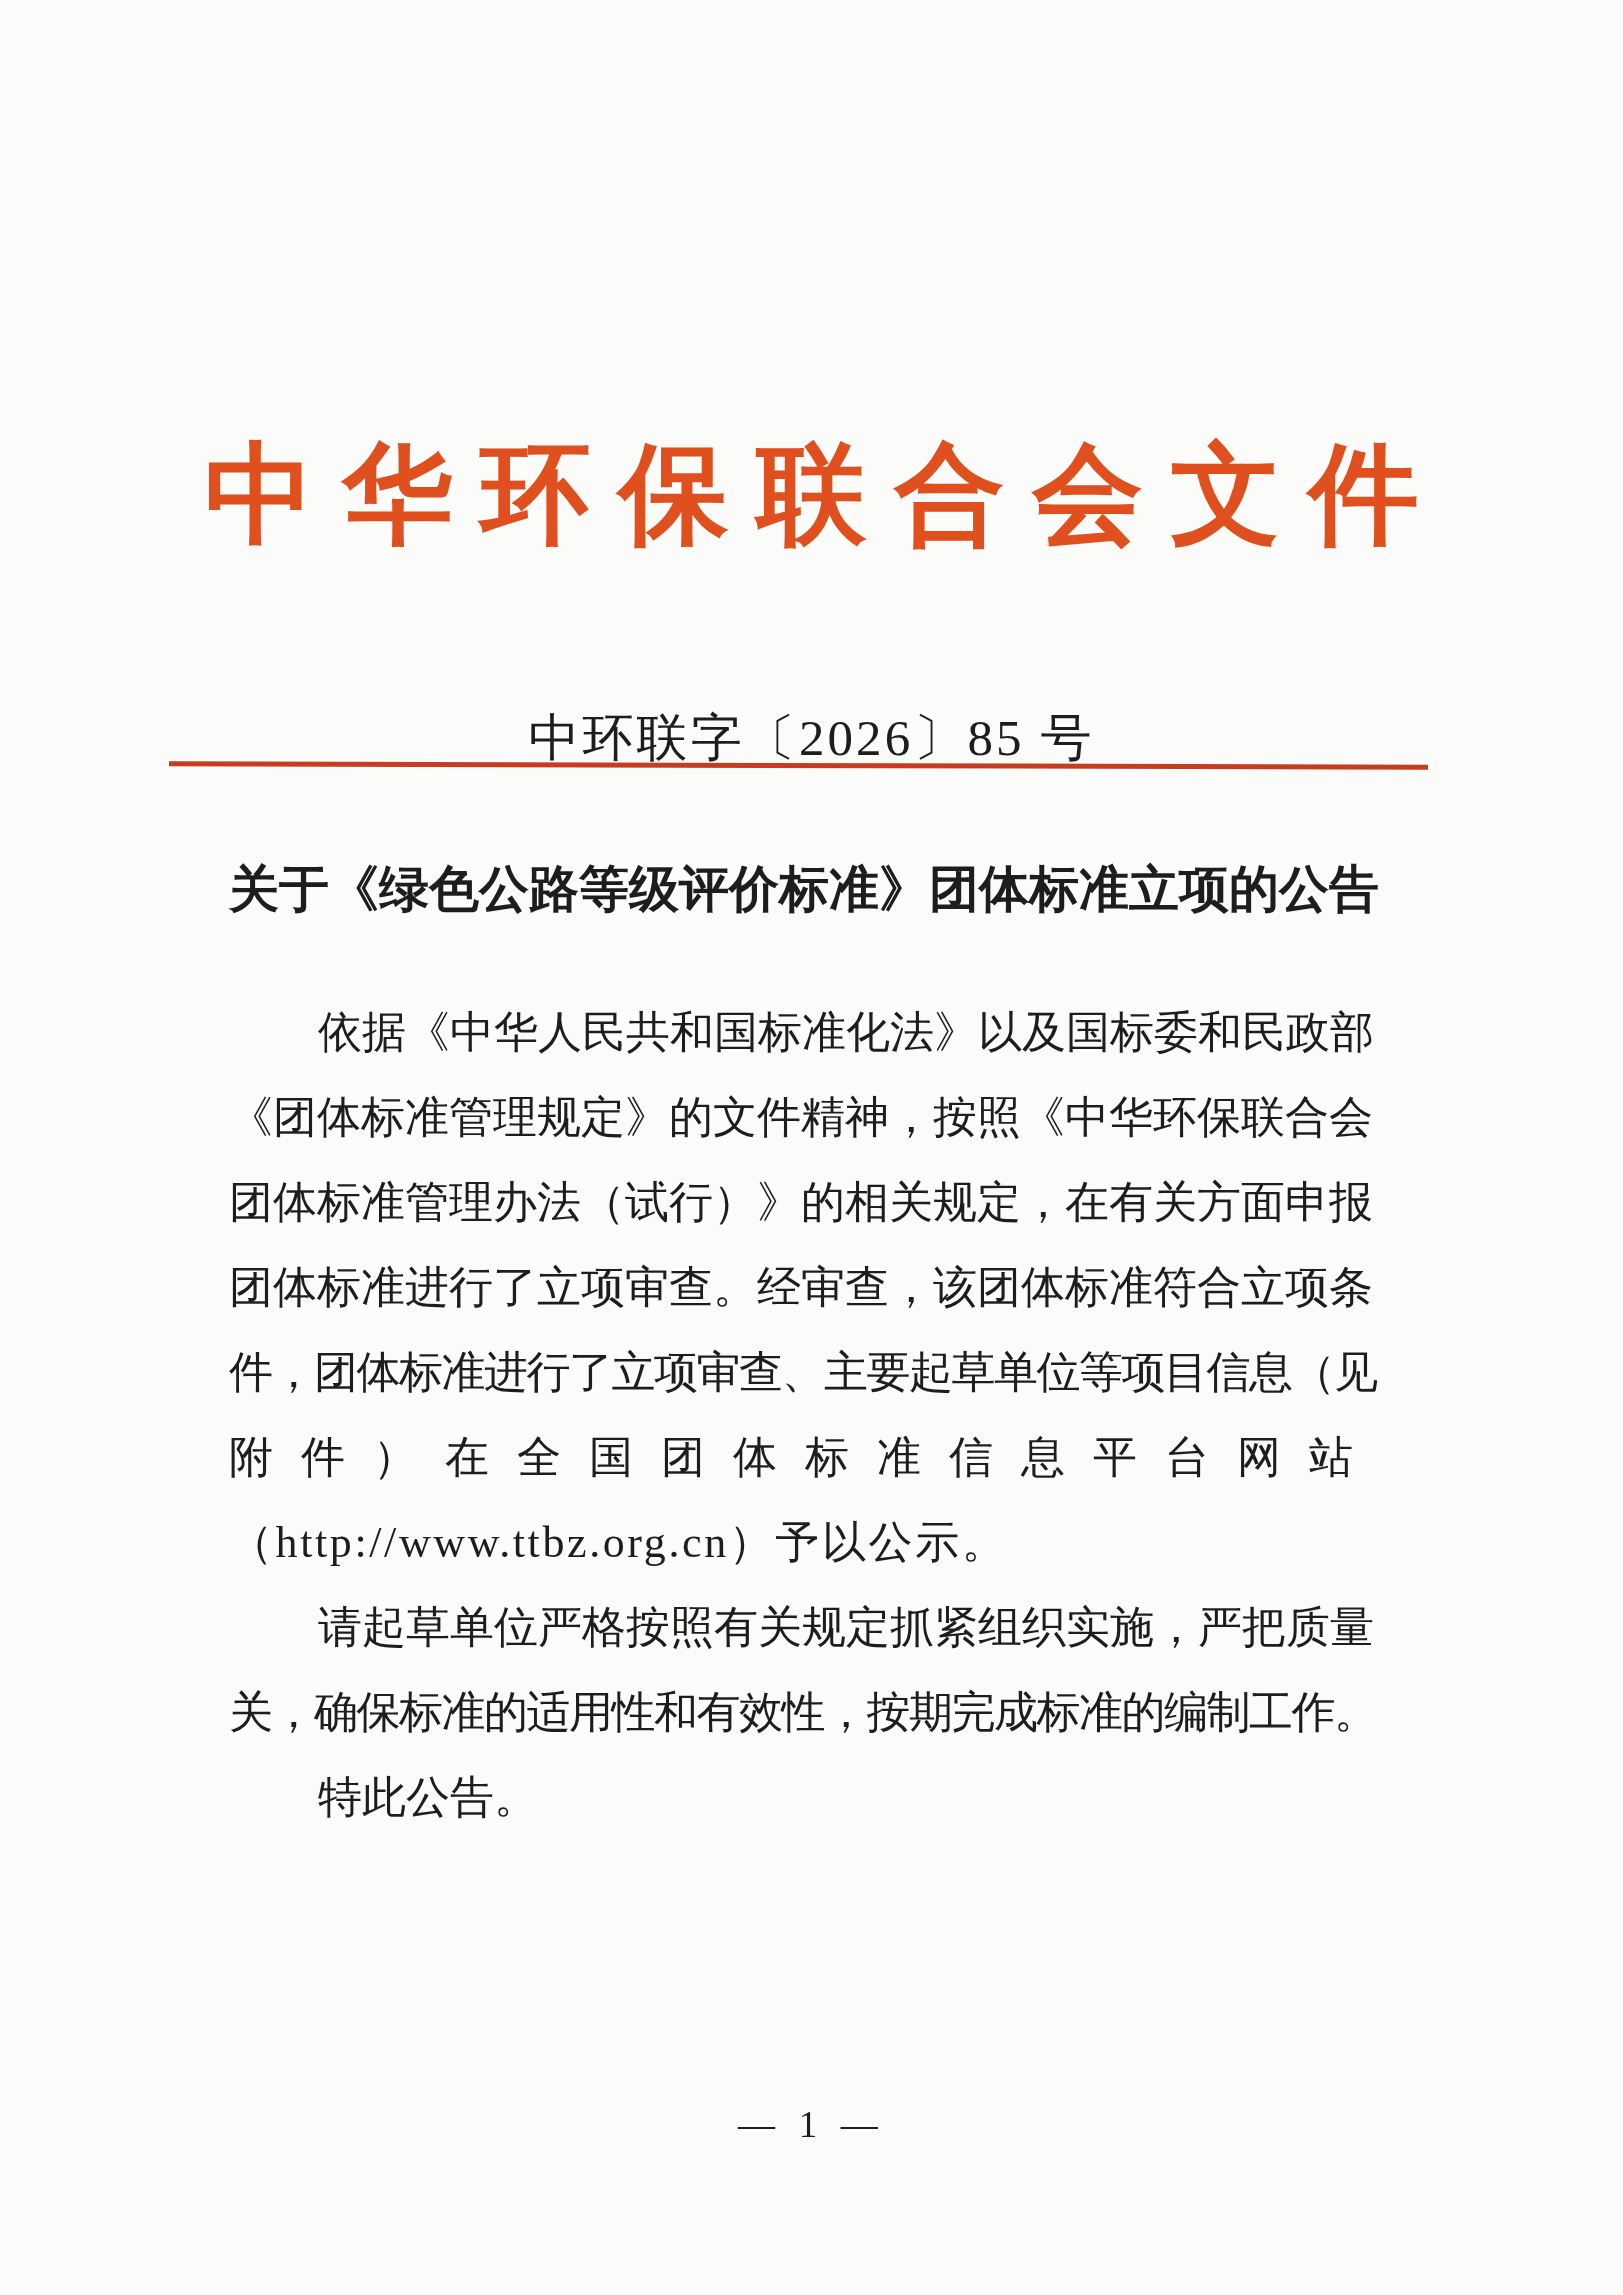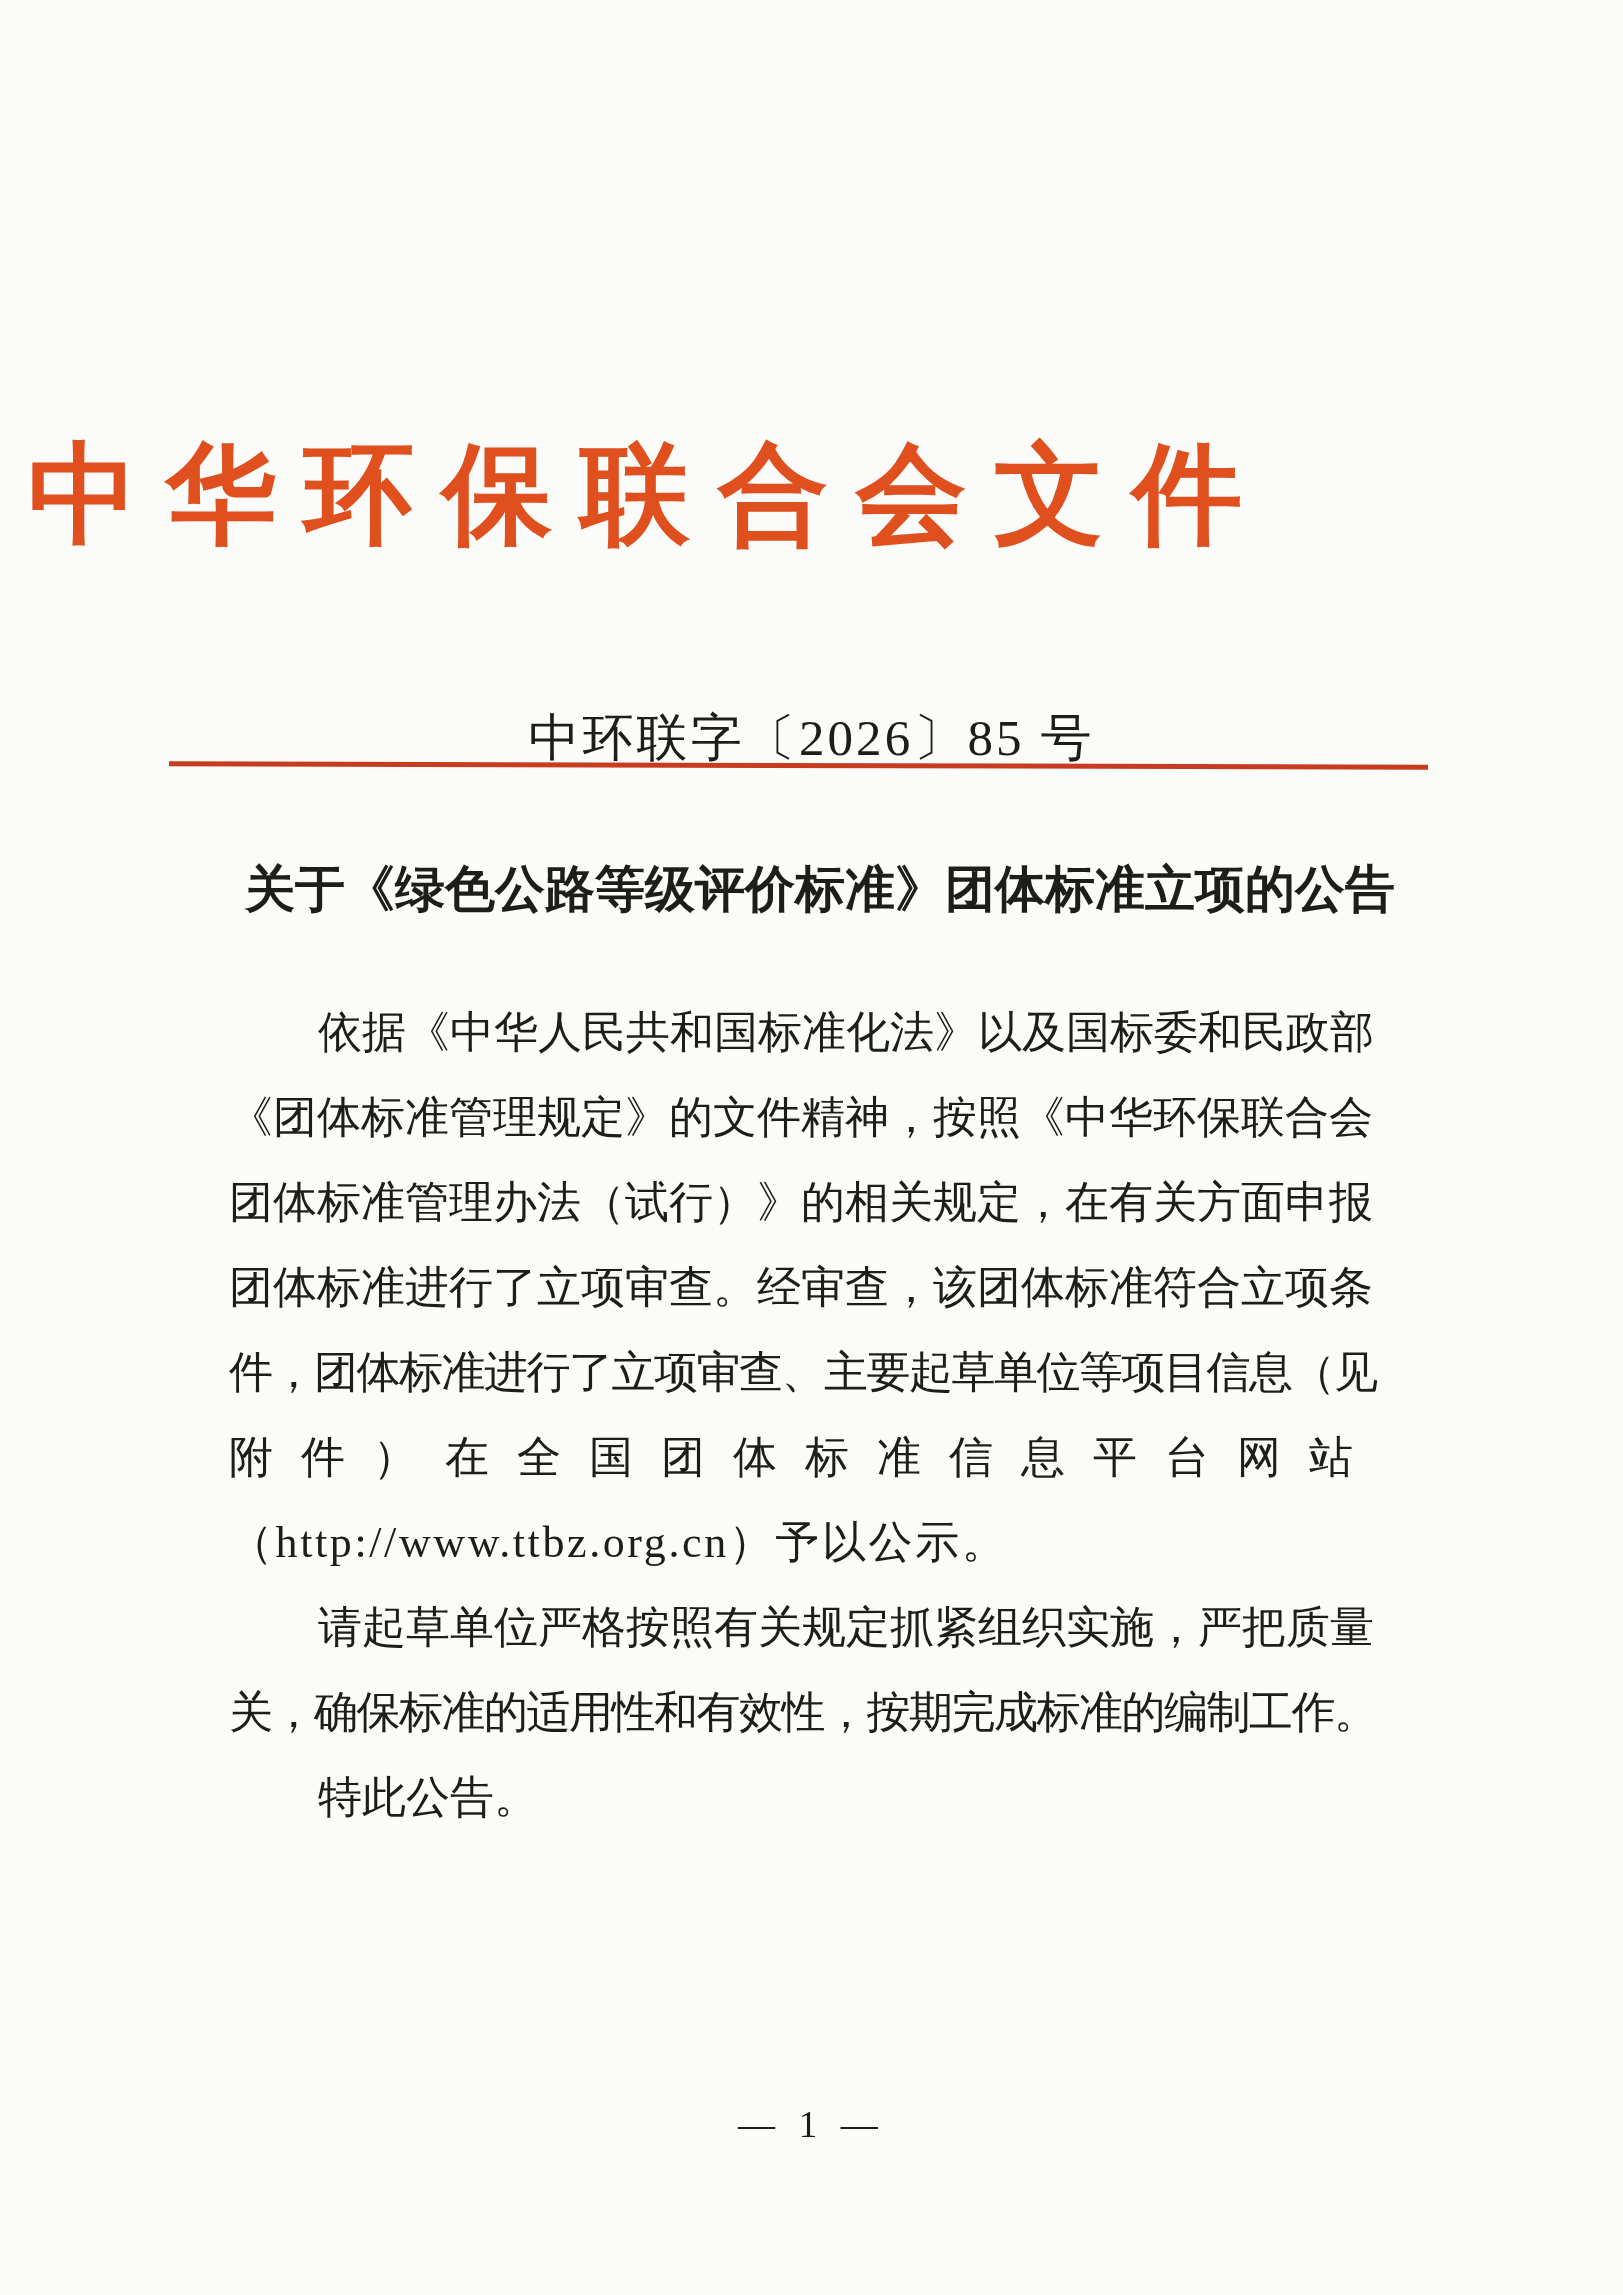--- a/index.html
+++ b/index.html
@@ -16,21 +16,21 @@
     overflow: hidden;
     font-family: "Liberation Serif", "DejaVu Serif", serif;
     color: var(--ink, #1d1d1b);
   }
   
   .org-title {
     position: absolute;
     top: 436px;
     left: 0;
     width: 100%;
-    text-align: left;
+    text-align: center;
     font-size: 110px;
     line-height: 118px;
     font-weight: bold;
     color: var(--accent, #e04f1e);
     letter-spacing: 28px;
     text-indent: 28px;
     white-space: nowrap;
   }
   
   .doc-number {
@@ -57,21 +57,21 @@
   
   .doc-title {
     position: absolute;
     top: 851px;
     left: 229px;
     width: 1166px;
     margin: 0;
     font-size: 50px;
     line-height: 77px;
     font-weight: bold;
-    text-align: right;
+    text-align: left;
     white-space: nowrap;
   }
   
   .body {
     position: absolute;
     top: 990px;
     left: 229px;
     width: 1166px;
     font-size: 44px;
   }

